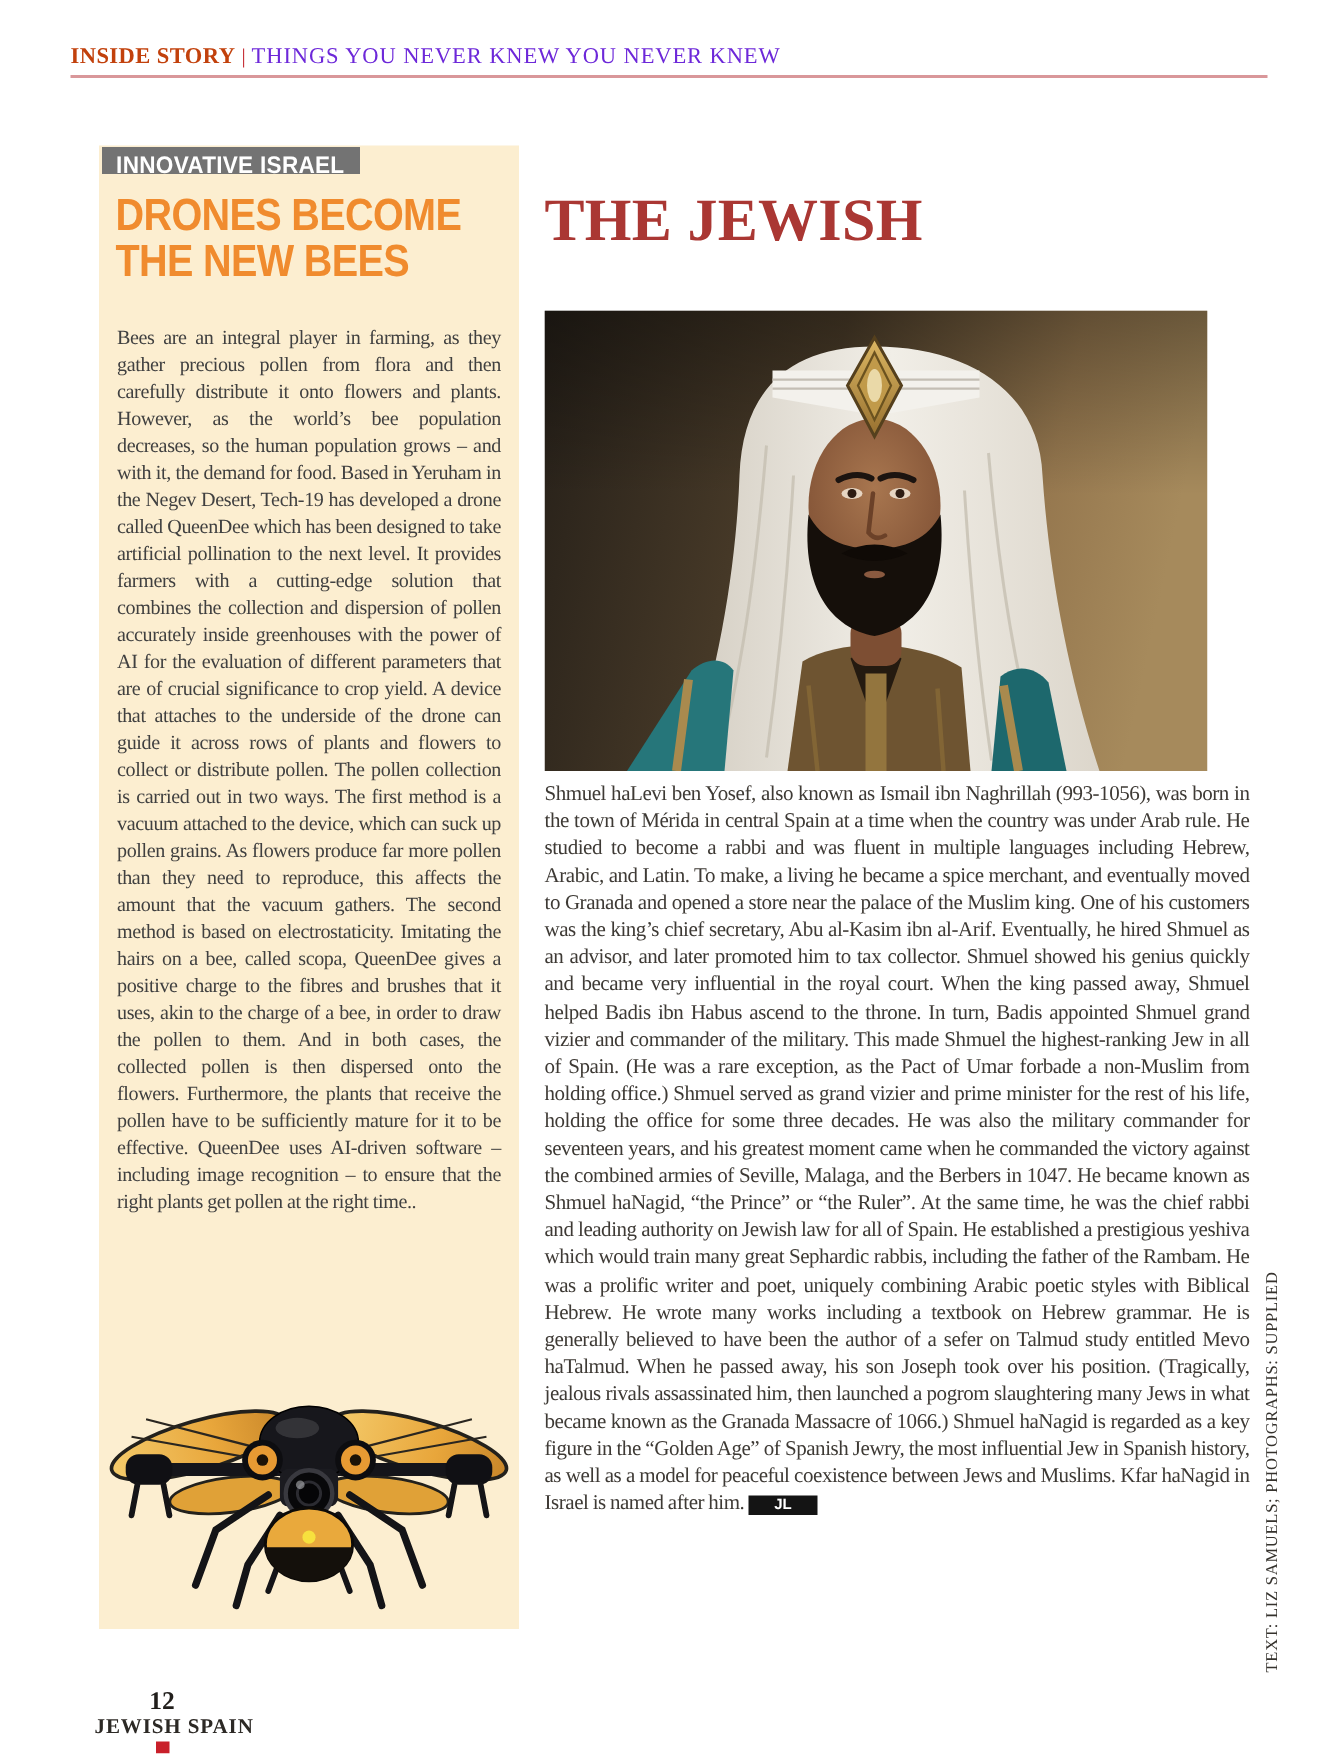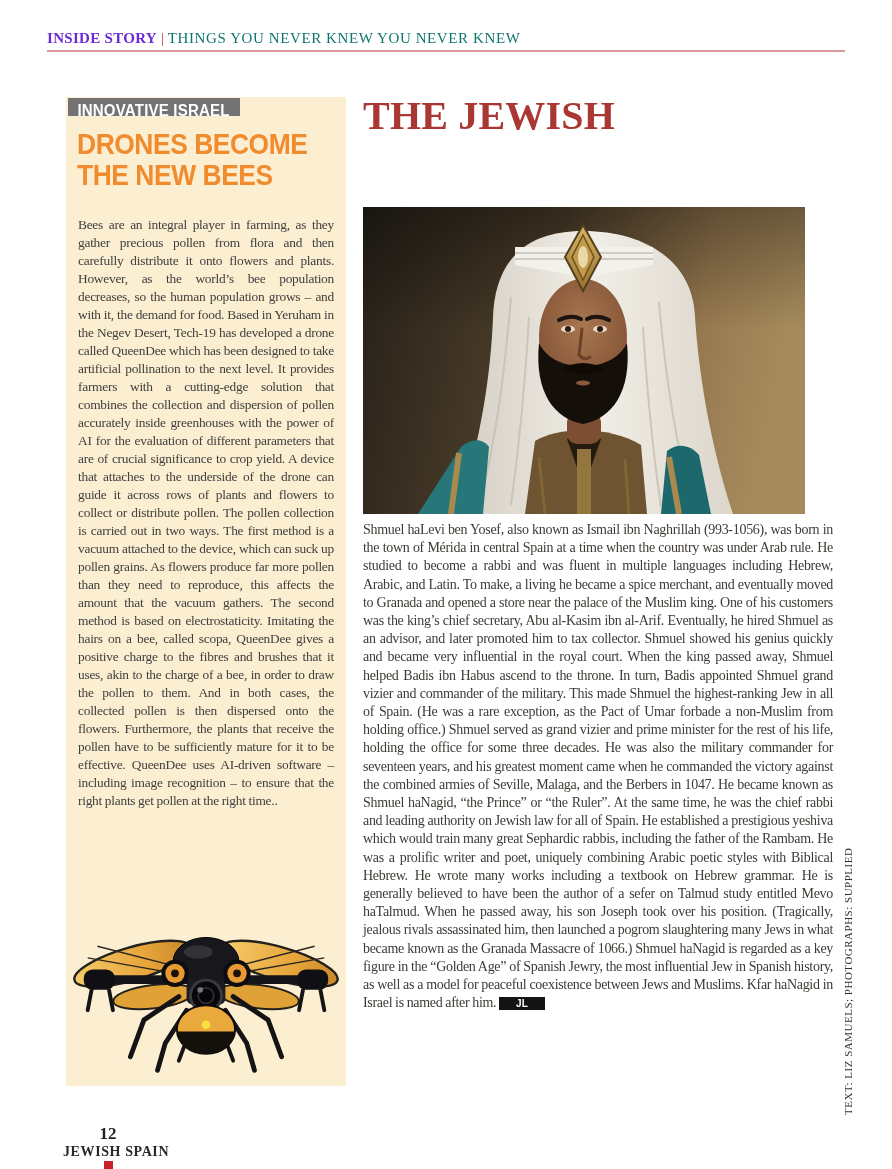--- a/index.html
+++ b/index.html
@@ -1,44 +1,44 @@
 <!DOCTYPE html>
 <html><head>
 <meta charset="utf-8">
 <style>
   html,body{margin:0;padding:0;background:#ffffff;}
   .page{position:relative;width:892px;height:1169px;background:#ffffff;overflow:hidden;
         font-family:"Liberation Serif",serif;}
 
   
   .hdr{position:absolute;left:47px;top:29px;width:798px;white-space:nowrap;}
-  .kicker{color:#6d28d9;font-weight:bold;font-size:15px;letter-spacing:.3px;}
+  .kicker{color:#c2410c;font-weight:bold;font-size:15px;letter-spacing:.3px;}
   .divider{color:#c3242c;font-size:14px;margin:0 4px;}
-  .tagline{color:#0f766e;font-size:15px;letter-spacing:.6px;}
+  .tagline{color:#6d28d9;font-size:15px;letter-spacing:.6px;}
   .hdr-rule{position:absolute;left:47px;top:50px;width:798px;height:2px;background:#d9979a;}
 
   
   .panel{position:absolute;left:66px;top:97px;width:280px;height:989px;background:#fceed0;}
   .badge{position:absolute;left:2px;top:1px;width:172px;height:18px;background:#737373;}
   .badge span{display:inline-block;color:#ffffff;font-family:"Liberation Sans",sans-serif;
               font-weight:bold;font-size:16px;line-height:25px;padding-left:10px;
               letter-spacing:.2px;transform:scaleX(.94);transform-origin:left center;white-space:nowrap;}
   .side-title{position:absolute;left:11px;top:31px;margin:0;color:#f08b2e;
               font-family:"Liberation Sans",sans-serif;font-weight:bold;font-size:30px;
               line-height:31px;letter-spacing:-.5px;transform:scaleX(.88);transform-origin:left top;}
   .side-title span{display:block;white-space:nowrap;}
   .side-body{position:absolute;left:12px;top:119px;width:256px;margin:0;
              font-size:13.4px;line-height:18px;letter-spacing:-.25px;word-spacing:-.3px;
              text-align:justify;color:#404040;}
   .drone{position:absolute;left:4px;top:824px;}
 
   
   .main-title{position:absolute;left:363px;top:92px;margin:0;color:#aa3733;
               font-weight:bold;font-size:40px;line-height:47px;letter-spacing:.2px;}
-  .main-title span{display:block;white-space:nowrap;}
+  .main-title span{display:block;white-space:nowrap;margin-top:31px;}
   .portrait{position:absolute;left:363px;top:207px;}
   .main-body{position:absolute;left:363px;top:521px;width:470px;margin:0;
              font-size:14px;line-height:18.2px;letter-spacing:-.3px;word-spacing:-.4px;
              text-align:justify;color:#3e3a35;}
   .endmark{display:inline-block;background:#141414;color:#ffffff;
            font-family:"Liberation Sans",sans-serif;font-weight:bold;font-size:10px;
            line-height:13px;padding:0 17px;letter-spacing:0;}
 
   
   .credit{position:absolute;left:842px;top:793px;height:322px;width:18px;

